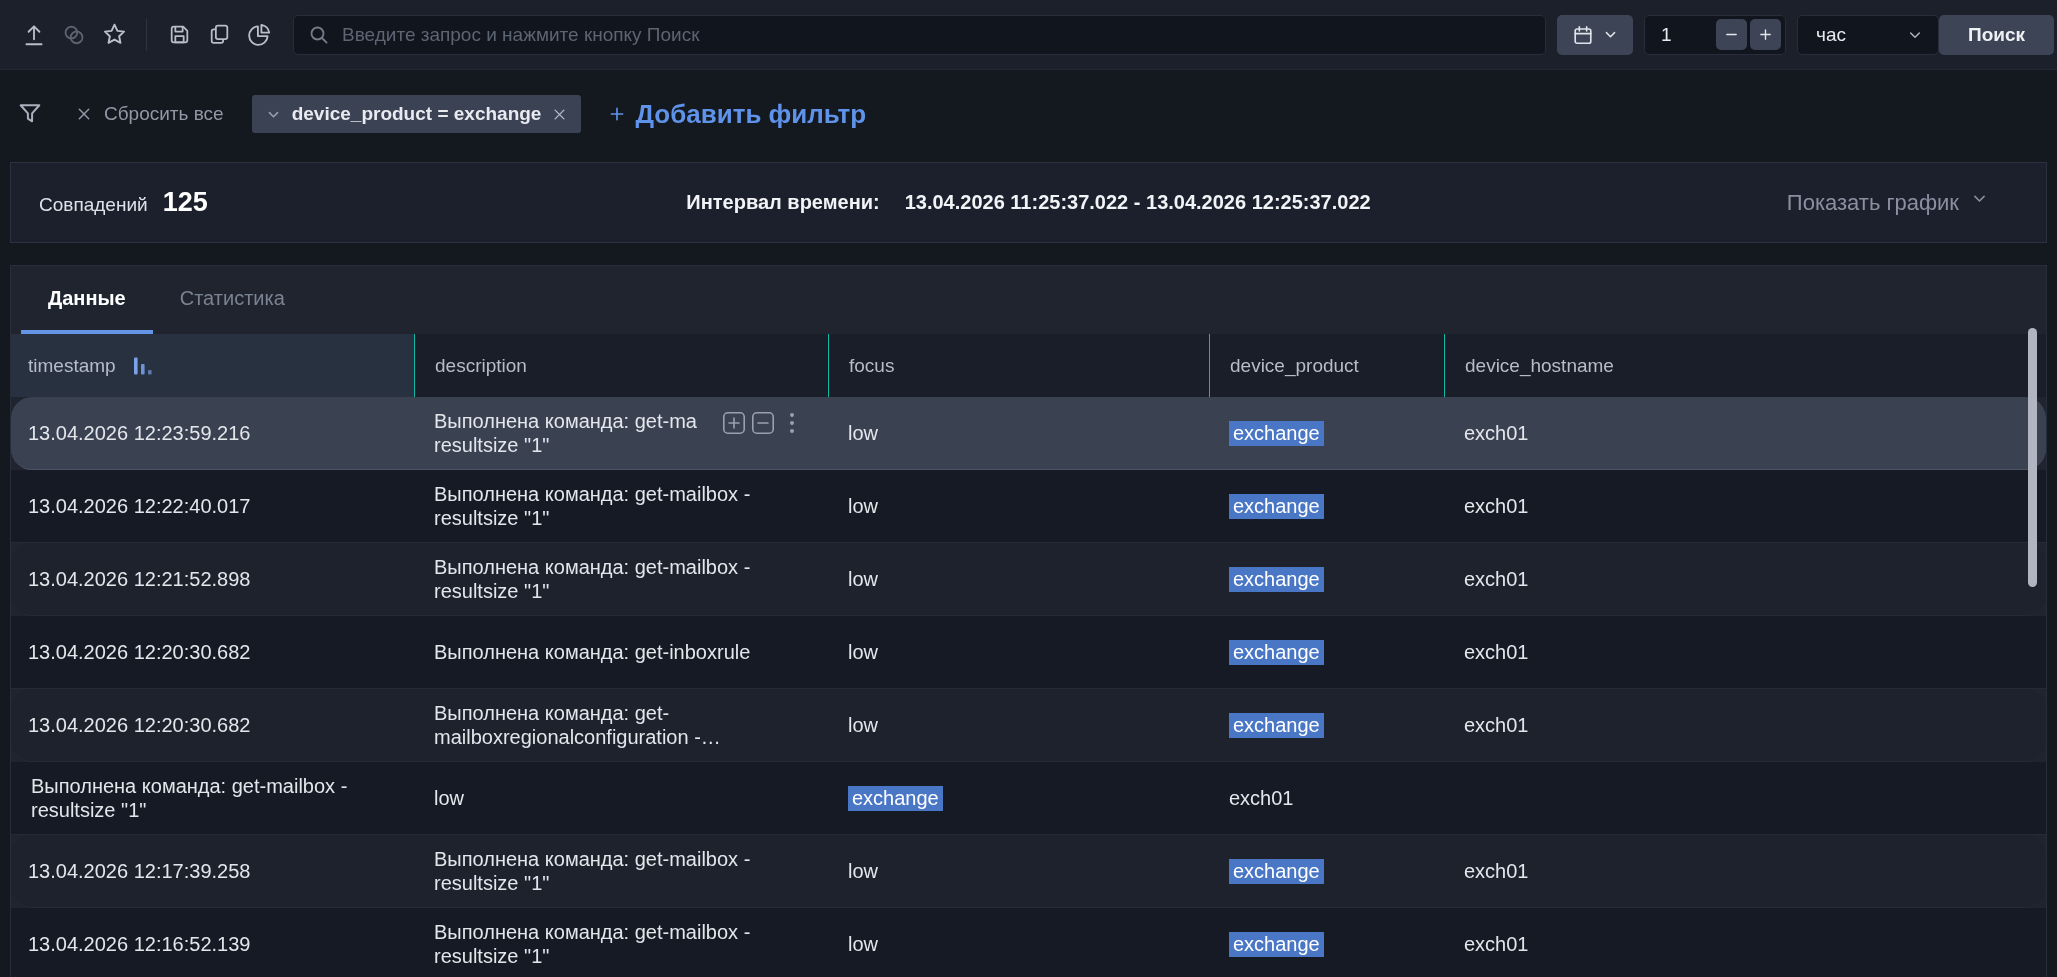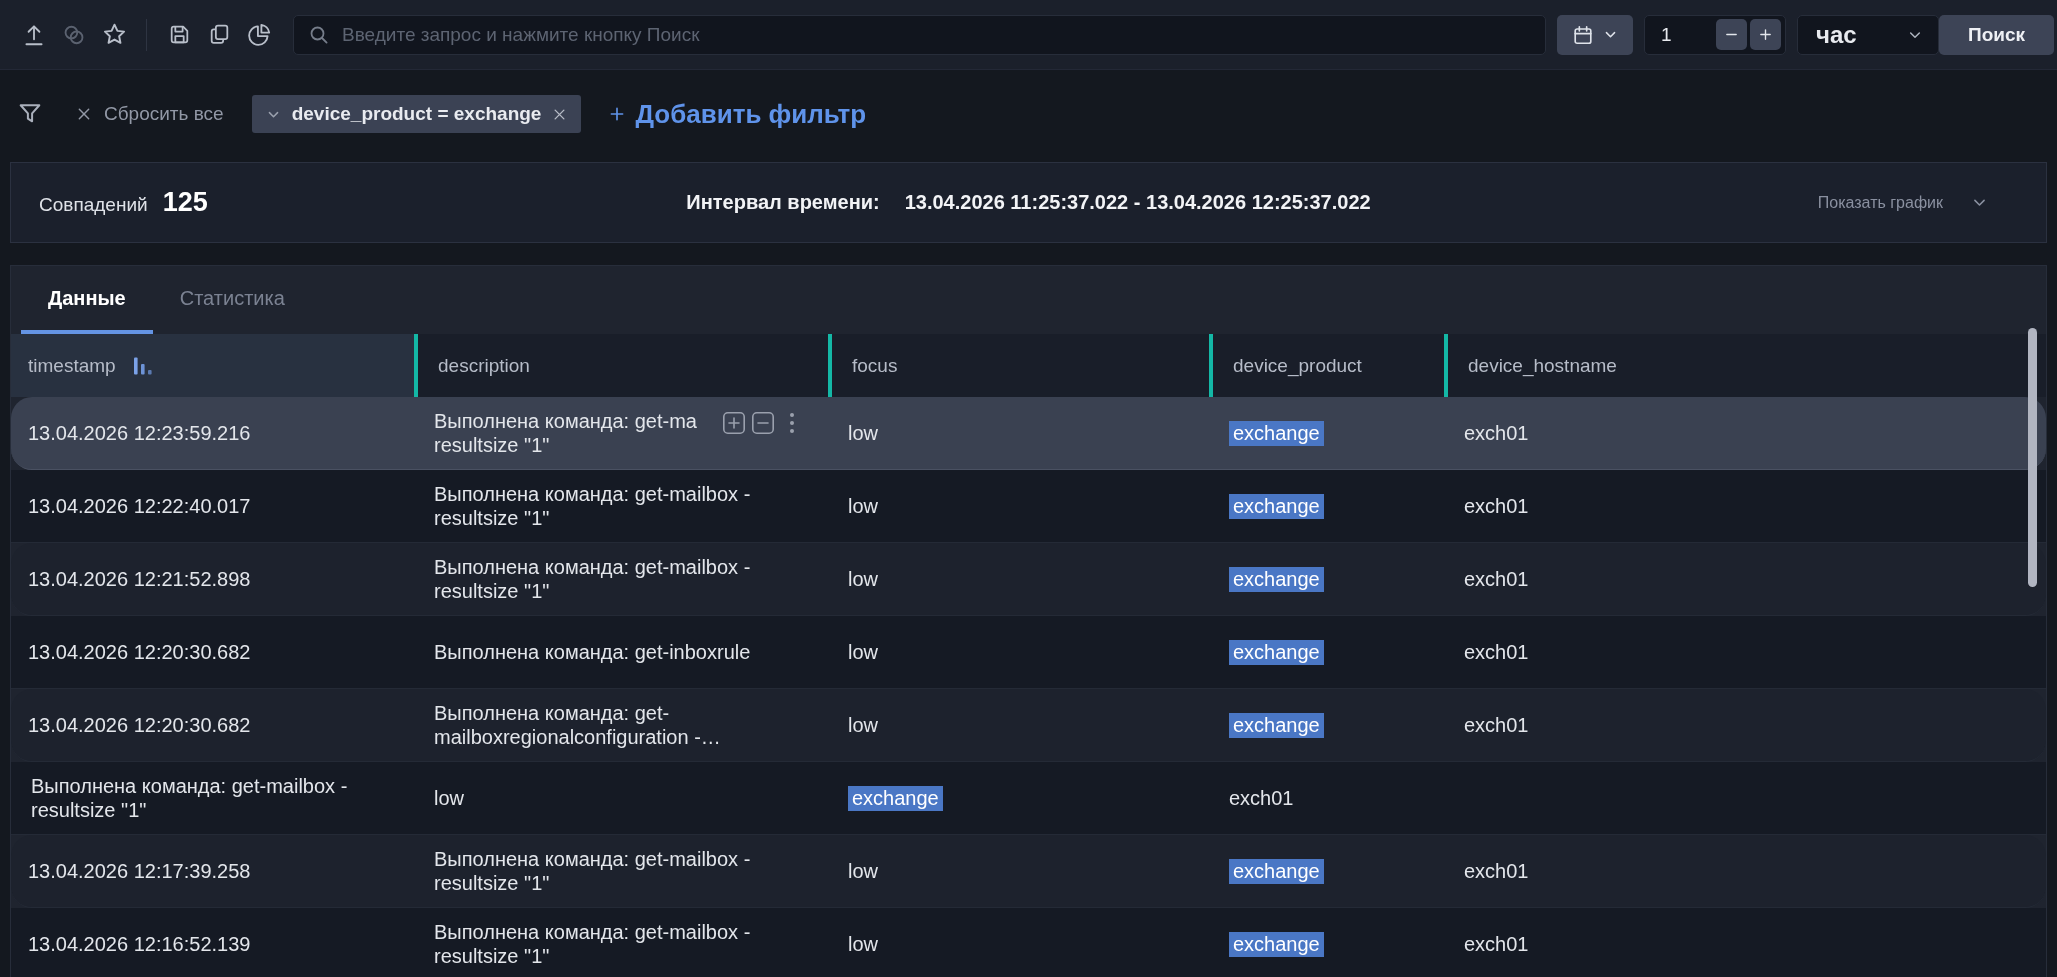--- a/index.html
+++ b/index.html
@@ -46,22 +46,22 @@
     width:50px; background:transparent; border:none; outline:none;
     color:#e8eaef; font-size:19px; font-family:inherit;
   }
   .step-btns { margin-left:auto; display:flex; gap:3px; }
   .step-btn {
     width:31px; height:31px; background:#3d4456; border-radius:5px;
     display:flex; align-items:center; justify-content:center; color:#e3e6eb;
   }
   .unit-select {
     margin-left:11px; width:142px; height:40px; background:#11151e;
-    border:1px solid #272d3a; border-radius:5px; color:#e8eaef; font-size:24px;
-    display:flex; align-items:center; padding:0 15px 0 18px; flex:0 0 auto;font-weight:bold;
+    border:1px solid #272d3a; border-radius:5px; color:#e8eaef; font-size:19px;
+    display:flex; align-items:center; padding:0 15px 0 18px; flex:0 0 auto;
   }
   .unit-select .chev { margin-left:auto; color:#aeb4bf; }
   .search-btn {
     margin-left:auto; min-width:115px; height:40px; background:#3d4456; border-radius:5px;
     color:#eef0f4; font-size:19px; font-weight:600;
     display:flex; align-items:center; justify-content:center; padding:0 22px; flex:0 0 auto;
   }
 
   
   .filterbar { height:88px; display:flex; align-items:center; padding:0 16px; }
@@ -89,43 +89,43 @@
   }
   .matches { display:flex; align-items:baseline; gap:15px; }
   .matches-label { font-size:19px; color:#dfe2e8; }
   .matches-count { font-size:27px; font-weight:700; color:#ffffff; }
   .interval {
     position:absolute; left:50%; transform:translateX(-50%);
     display:flex; align-items:center; gap:25px; white-space:nowrap;
   }
   .interval-label, .interval-value { font-size:20px; font-weight:700; color:#f2f3f6; }
   .show-chart {
-    margin-left:auto; margin-right:30px; display:flex; align-items:center; gap:28px;
-    color:#8a90a0; font-size:16px;
+    margin-left:auto; margin-right:30px; display:flex; align-items:flex-start; gap:12px;
+    color:#8a90a0; font-size:22px;
   }
 
   
   .datacard {
     margin:22px 10px 0; height:712px; background:#1f242f;
     border:1px solid #272d3a; border-bottom:none; overflow:hidden; position:relative;
   }
   .tabsbar { height:68px; display:flex; align-items:stretch; padding-left:10px; }
   .tab {
     padding:0 27px; display:flex; align-items:center; font-size:20px;
     color:#7b8292; border-bottom:4px solid transparent;
   }
   .tab.active { color:#ffffff; font-weight:700; border-bottom-color:#6494e4; }
 
   .thead {
     height:63px; background:#191e29; display:grid;
     grid-template-columns:403px 414px 381px 235px 1fr;
   }
   .th {
     display:flex; align-items:center; padding-left:20px; font-size:19px; color:#b6bcc8;
-    border-left:4px solid #14b8a6;
+    border-left:1px solid #14b8a6;
   }
   .th:first-child { border-left:none; background:#283140; padding-left:17px; gap:16px; }
 
   .trow {
     height:73px; display:grid; grid-template-columns:403px 414px 381px 235px 1fr;
     border-bottom:1px solid #242a36; font-size:20px; color:#e3e6eb;
   }
   .row-odd  { background:#1d222d;border-radius:21px; }
   .row-even { background:#151a24; }
   .row-hover { background:#3a4151; border-bottom-color:#4a5162; }

